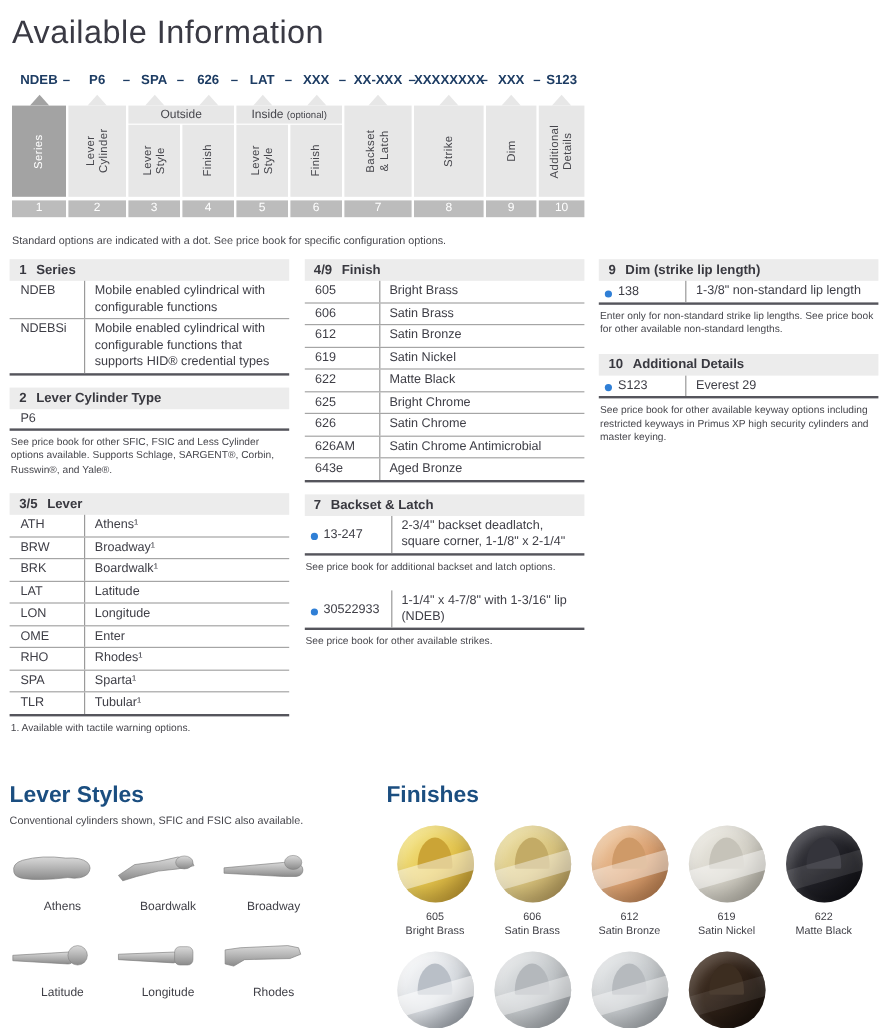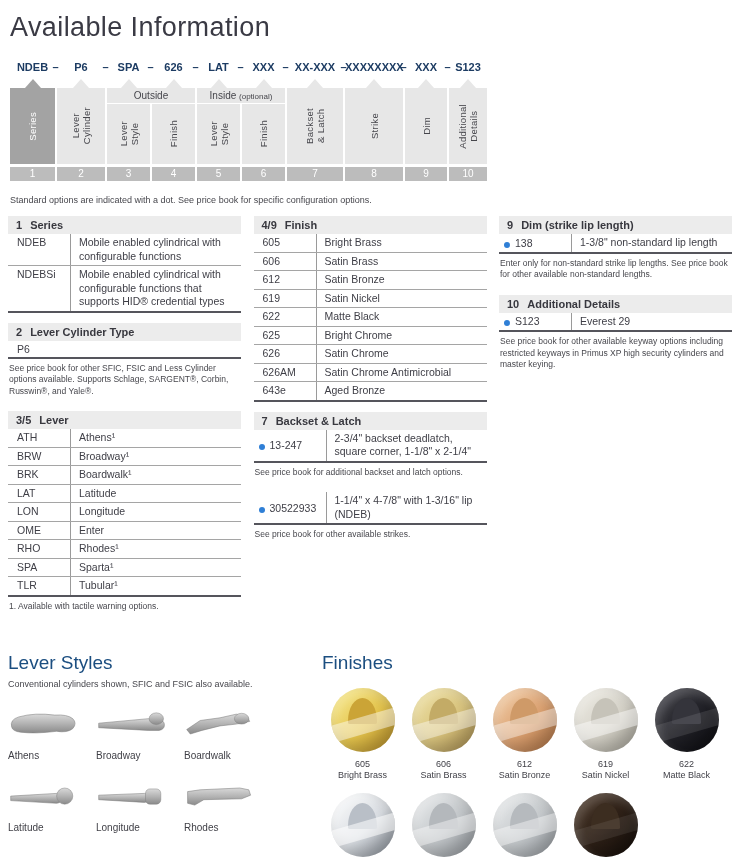--- a/index.html
+++ b/index.html
@@ -59,24 +59,24 @@
   .st-row + .st-row { border-top: 1px solid #a5a5a5; }
   .st-code { width: 62px; padding: 2px 4px 2px 9px; font-size: 10.5px; color: #3e3e46; }
   .st-code.dotted { display: flex; align-items: center; gap: 5px; padding-left: 5px; width: 72px; }
   .dot { width: 6px; height: 6px; border-radius: 50%; background: #2f7fd6; margin-top: 4px; flex: none; }
   .st-desc { flex: 1; border-left: 1px solid #9a9a9a; padding: 2px 6px 2px 8px; font-size: 10.5px; line-height: 13.5px; color: #3e3e46; }
   .st-note { font-size: 8.5px; line-height: 11.5px; color: #47474d; margin: 4px 0 14px 1px; }
   .spec-table.mt { margin-top: 10px; }
 
   
   .bottom { display: flex; margin-top: 26px; }
-  .sec-h2 { font-size: 19px; font-weight: normal; color: #1b4e80; margin-bottom: 5px; }
+  .sec-h2 { font-size: 19px; font-weight: bold; color: #1b4e80; margin-bottom: 5px; }
   .lever-sec { width: 302px; }
   .lever-sub { font-size: 9px; color: #47474d; }
-  .lever-grid { display: grid; grid-template-columns: repeat(3, 88px); row-gap: 16px; margin-top: 16px; }
+  .lever-grid { display: grid; grid-template-columns: repeat(3, 88px); row-gap: 16px; margin-top: 16px; text-align: center; }
   .lever-cell .limg { height: 40px; display: flex; align-items: center; }
   .lever-cell .llabel { font-size: 10px; color: #3f3f46; margin-top: 5px; }
 
   .fin-sec { flex: 1; padding-left: 12px; }
   .fin-grid { display: grid; grid-template-columns: repeat(5, 81px); row-gap: 12px; margin-top: 14px; }
   .fin-cell { text-align: center; }
   .fin-circle {
     width: 64px; height: 64px; border-radius: 50%; margin: 0 auto;
     position: relative; overflow: hidden;
     background: linear-gradient(135deg, var(--c1) 0%, var(--c2) 55%, var(--c3) 100%);
@@ -444,47 +444,47 @@
                 </defs>
                 <path d="M4 20 Q2 12 12 9 Q30 4 52 7 Q66 6 72 11 Q77 16 72 22 Q66 27 54 25 Q30 28 14 26 Q5 25 4 20 Z" fill="url(#g1)" stroke="#7d7d7d" stroke-width="0.6"></path>
               </svg>
             </div>
           <div class="llabel">Athens</div>
         </div>
         <div class="lever-cell">
           <div class="limg">
               <svg class="lever" width="72" height="36" viewBox="0 0 80 36">
                 <defs>
+                  <linearGradient id="g2" x1="0" y1="0" x2="0" y2="1">
+                    <stop offset="0" stop-color="#d9d9d9"></stop>
+                    <stop offset="0.5" stop-color="#b3b3b3"></stop>
+                    <stop offset="1" stop-color="#8a8a8a"></stop>
+                  </linearGradient>
+                </defs>
+                <path d="M3 23 L18 13 L40 10 L58 6 L70 8 L73 14 L58 17 L40 19 L20 24 L7 28 Z" fill="url(#g2)" stroke="#7d7d7d" stroke-width="0.6"></path>
+                <ellipse cx="64" cy="11" rx="8" ry="6" fill="url(#g2)" stroke="#7d7d7d" stroke-width="0.5"></ellipse>
+              </svg>
+            </div>
+          <div class="llabel">Boardwalk</div>
+        </div>
+        <div class="lever-cell">
+          <div class="limg">
+              <svg class="lever" width="72" height="36" viewBox="0 0 80 36">
+                <defs>
                   <linearGradient id="g3" x1="0" y1="0" x2="0" y2="1">
                     <stop offset="0" stop-color="#d9d9d9"></stop>
                     <stop offset="0.5" stop-color="#b3b3b3"></stop>
                     <stop offset="1" stop-color="#8a8a8a"></stop>
                   </linearGradient>
                 </defs>
                 <path d="M3 16 L58 11 L70 12 Q76 13 76 18 Q76 23 70 24 L58 24 L3 21 Z" fill="url(#g3)" stroke="#7d7d7d" stroke-width="0.6"></path>
                 <ellipse cx="67" cy="11" rx="8" ry="6.5" fill="url(#g3)" stroke="#7d7d7d" stroke-width="0.5"></ellipse>
               </svg>
             </div>
           <div class="llabel">Broadway</div>
-        </div>
-        <div class="lever-cell">
-          <div class="limg">
-              <svg class="lever" width="72" height="36" viewBox="0 0 80 36">
-                <defs>
-                  <linearGradient id="g2" x1="0" y1="0" x2="0" y2="1">
-                    <stop offset="0" stop-color="#d9d9d9"></stop>
-                    <stop offset="0.5" stop-color="#b3b3b3"></stop>
-                    <stop offset="1" stop-color="#8a8a8a"></stop>
-                  </linearGradient>
-                </defs>
-                <path d="M3 23 L18 13 L40 10 L58 6 L70 8 L73 14 L58 17 L40 19 L20 24 L7 28 Z" fill="url(#g2)" stroke="#7d7d7d" stroke-width="0.6"></path>
-                <ellipse cx="64" cy="11" rx="8" ry="6" fill="url(#g2)" stroke="#7d7d7d" stroke-width="0.5"></ellipse>
-              </svg>
-            </div>
-          <div class="llabel">Boardwalk</div>
         </div>
         <div class="lever-cell">
           <div class="limg">
               <svg class="lever" width="72" height="36" viewBox="0 0 80 36">
                 <defs>
                   <linearGradient id="g4" x1="0" y1="0" x2="0" y2="1">
                     <stop offset="0" stop-color="#d9d9d9"></stop>
                     <stop offset="0.5" stop-color="#b3b3b3"></stop>
                     <stop offset="1" stop-color="#8a8a8a"></stop>
                   </linearGradient>

